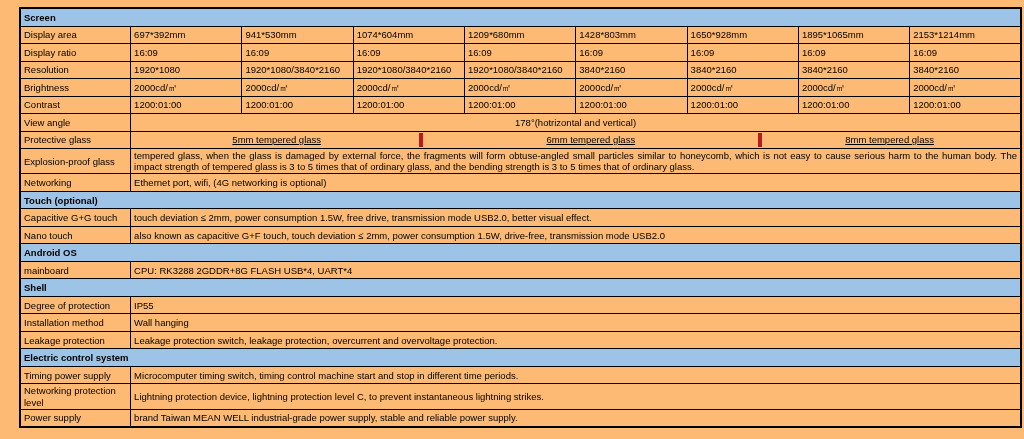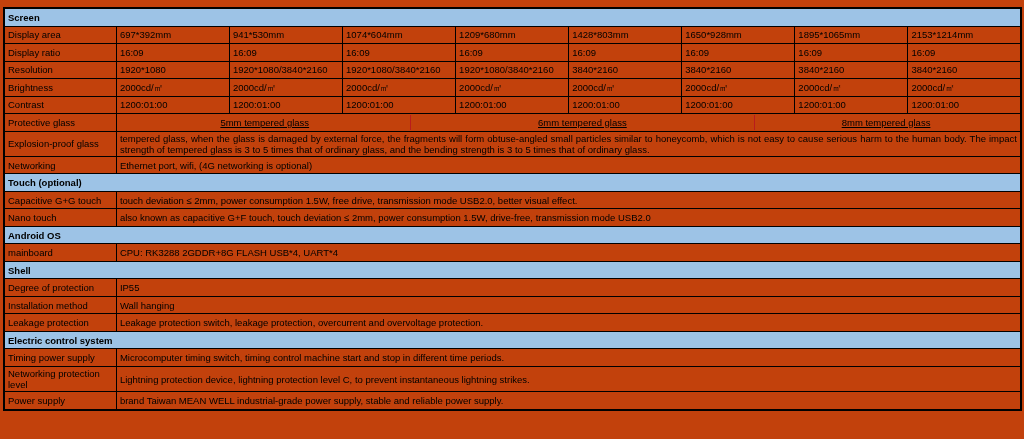--- a/index.html
+++ b/index.html
@@ -1,21 +1,21 @@
 <!DOCTYPE html>
 <html><head>
 <meta charset="utf-8">
 <style>
   html, body { margin: 0; padding: 0; background: #ffffff; }
   .page {
     width: 1024px;
     height: 439px;
     box-sizing: border-box;
-    padding: 7px 2px 2px 3px;
-    background: #c2410c;
+    padding: 7px 2px 2px 19px;
+    background: #fdba74;
     font-family: "Liberation Sans", "DejaVu Sans", sans-serif;
     overflow: hidden;
   }
   table.spec {
     width: 100%;
     border-collapse: collapse;
     table-layout: fixed;
     border: 2px solid #000000;
   }
   table.spec td {
@@ -39,21 +39,21 @@
   td.value-cell { text-align: left; }
   td.span-cell { text-align: left; }
   td.span-cell.center { text-align: center; }
   td.span-cell.justify { text-align: justify; }
   td.group-cell { padding: 0; }
   .group-flex { display: flex; align-items: stretch; width: 100%; height: 100%; min-height: 14.5px; }
   .group-seg {
     display: flex; align-items: center; justify-content: center;
     box-sizing: border-box; text-align: center; text-decoration: underline;
   }
-  .group-seg + .group-seg { border-left: 1px solid #b91c1c; }
+  .group-seg + .group-seg { border-left: 4px solid #b91c1c; }
 </style>
 </head>
 <body>
 
 <div class="page">
   <table class="spec">
     <colgroup>
       <col style="width:11.05%">
       <col style="width:11.12%">
         <col style="width:11.12%">
@@ -117,20 +117,24 @@
           <td class="value-cell">1200:01:00</td>
           <td class="value-cell">1200:01:00</td>
           <td class="value-cell">1200:01:00</td>
           <td class="value-cell">1200:01:00</td>
           <td class="value-cell">1200:01:00</td>
           <td class="value-cell">1200:01:00</td>
           <td class="value-cell">1200:01:00</td>
           <td class="value-cell">1200:01:00</td>
         </tr>
         <tr>
+          <td class="label-cell">View angle</td>
+          <td colspan="8" class="span-cell center">178°(hotrizontal and vertical)</td>
+        </tr>
+        <tr>
           <td class="label-cell">Protective glass</td>
           <td colspan="8" class="group-cell">
             <div class="group-flex">
               <div class="group-seg" style="width: 32.3%;">5mm tempered glass</div>
               <div class="group-seg" style="width: 38.4%;">6mm tempered glass</div>
               <div class="group-seg" style="width: 29.3%;">8mm tempered glass</div>
             </div>
           </td>
         </tr>
         <tr>

